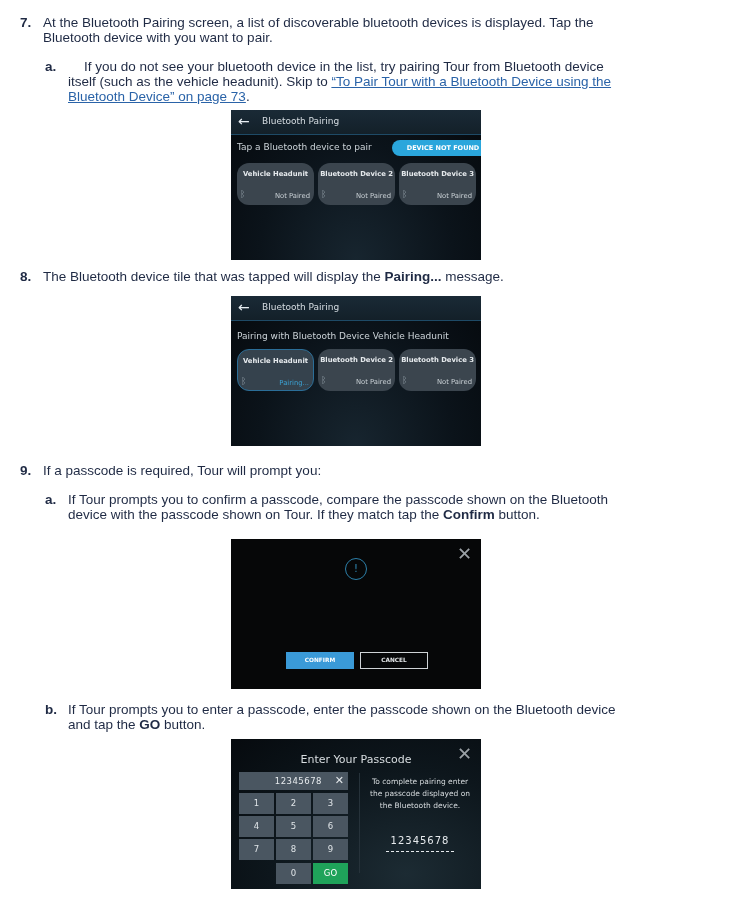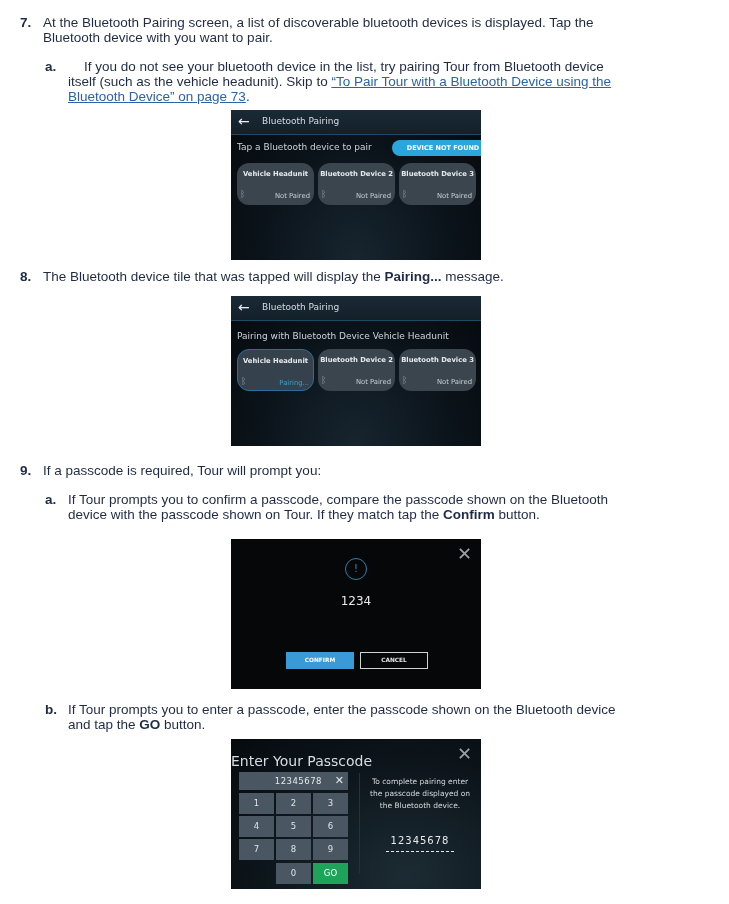--- a/index.html
+++ b/index.html
@@ -23,21 +23,21 @@
   .tile .st{position:absolute;right:4px;top:29px;color:#c9d0d5;font-size:6.8px;}
   .tile .st.pairing{color:#3ba3d6;}
   .bg3{background:#060708;}
   .closex{position:absolute;color:#9aa0a5;font-size:18px;line-height:18px;font-weight:100;}
   .alert{position:absolute;left:114px;top:19px;width:20px;height:20px;border:1px solid #2c7fa8;border-radius:50%;color:#2c7fa8;font-size:11px;text-align:center;line-height:20px;}
   .code{position:absolute;left:0;right:0;top:55px;text-align:center;color:#e6e9eb;font-size:12px;}
   .msg{position:absolute;left:20px;right:20px;top:78px;text-align:center;color:#c9cdd0;font-size:6.5px;line-height:9px;}
   .btnc{position:absolute;left:55px;top:113px;width:68px;height:17px;background:#3a9ad8;color:#fff;font-size:5.8px;font-weight:bold;text-align:center;line-height:17px;}
   .btnx{position:absolute;left:129px;top:113px;width:66px;height:15px;border:1px solid #cfd3d6;color:#e6e9eb;font-size:5.8px;font-weight:bold;text-align:center;line-height:15px;}
   .bg4{background:radial-gradient(ellipse at 70% 90%,#1c2b33 0%,#0d161c 55%,#060a0e 100%);}
-  .etitle{position:absolute;left:0;right:0;top:14px;color:#d8dde0;font-size:14px;}
+  .etitle{position:absolute;left:0;right:0;top:14px;text-align:center;color:#d8dde0;font-size:11px;}
   .disp{position:absolute;left:8px;top:33px;width:109px;height:18px;background:#4a5661;}
   .disp .dval{position:absolute;right:26px;top:4px;color:#e6eaed;font-size:8.5px;letter-spacing:0.5px;}
   .disp .del{position:absolute;right:4px;top:2px;color:#e6eaed;font-size:11px;}
   .key{position:absolute;width:35px;height:21px;background:#4a5661;color:#e0e5e8;font-size:8.5px;text-align:center;line-height:21px;}
   .key.go{background:#1fa35a;color:#fff;}
   .vline{position:absolute;left:128px;top:34px;width:1px;height:100px;background:#26323a;}
   .einfo{position:absolute;left:133px;top:37px;width:112px;text-align:center;color:#d6dbde;font-size:7.5px;line-height:12px;}
   .ecode{position:absolute;left:133px;top:96px;width:112px;text-align:center;color:#e6eaed;font-size:10px;letter-spacing:1px;}
   .edash{position:absolute;left:155px;top:112px;width:68px;height:1px;border-top:1px dashed #e6eaed;}
 </style>
@@ -110,21 +110,20 @@
   <span class="num" style="left:20px;top:463px;">9.</span>
   <span class="txt" style="left:43px;top:463px;white-space:nowrap;">If a passcode is required, Tour will prompt you:</span>
   <span class="num" style="left:45px;top:492px;">a.</span>
   <span class="txt" style="left:68px;top:492px;white-space:nowrap;">If Tour prompts you to confirm a passcode, compare the passcode shown on the Bluetooth</span>
   <span class="txt" style="left:68px;top:507px;white-space:nowrap;"><span>device with the passcode shown on Tour. If they match tap the </span><b>Confirm</b><span> button.</span></span>
 </div>
 
 <div class="screen bg3" style="top:539px;">
   <div class="closex" style="left:226px;top:6px;">✕</div>
   <div class="alert">!</div>
-  <div class="code">1234</div>
   <div class="btnc">CONFIRM</div>
   <div class="btnx">CANCEL</div>
 </div>
 
 <div class="para" style="left:0;top:0;">
   <span class="num" style="left:45px;top:702px;">b.</span>
   <span class="txt" style="left:68px;top:702px;white-space:nowrap;">If Tour prompts you to enter a passcode, enter the passcode shown on the Bluetooth device</span>
   <span class="txt" style="left:68px;top:717px;white-space:nowrap;"><span>and tap the </span><b>GO</b><span> button.</span></span>
 </div>
 

